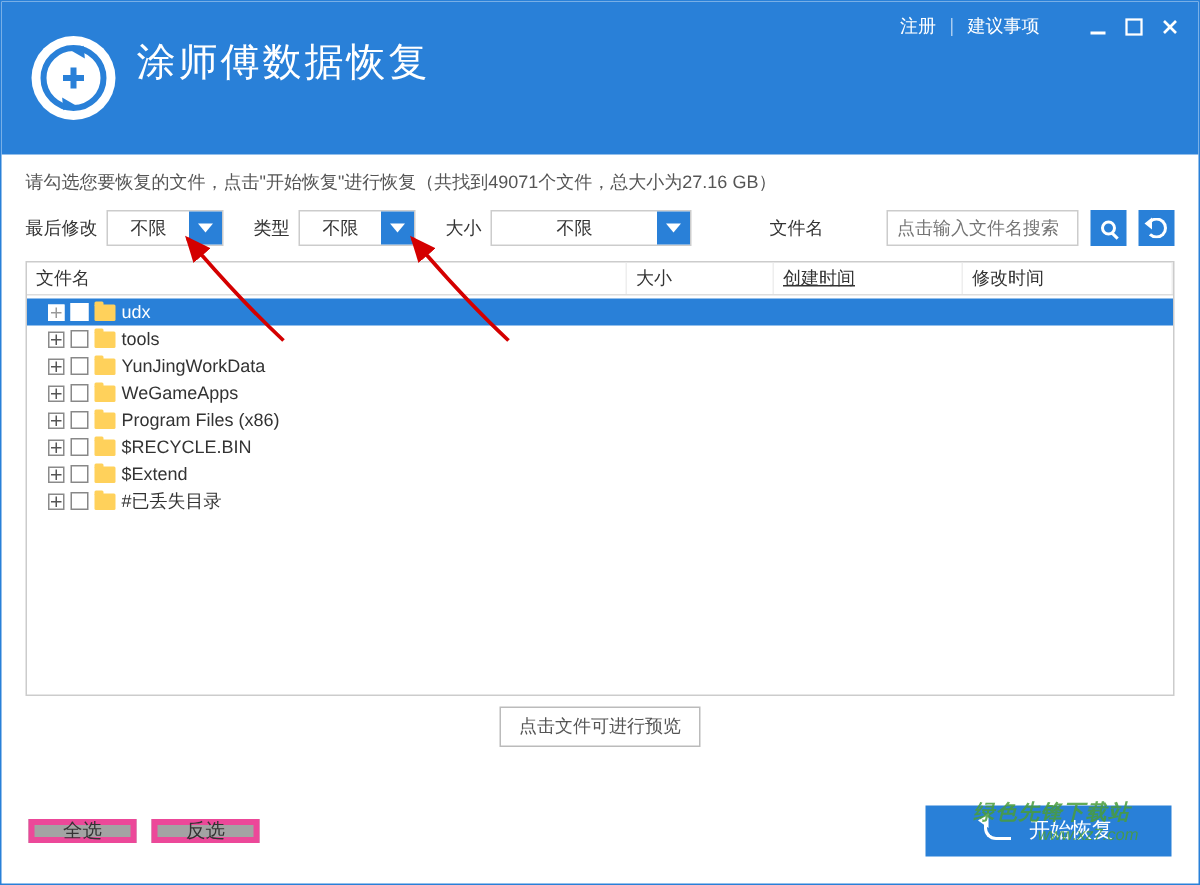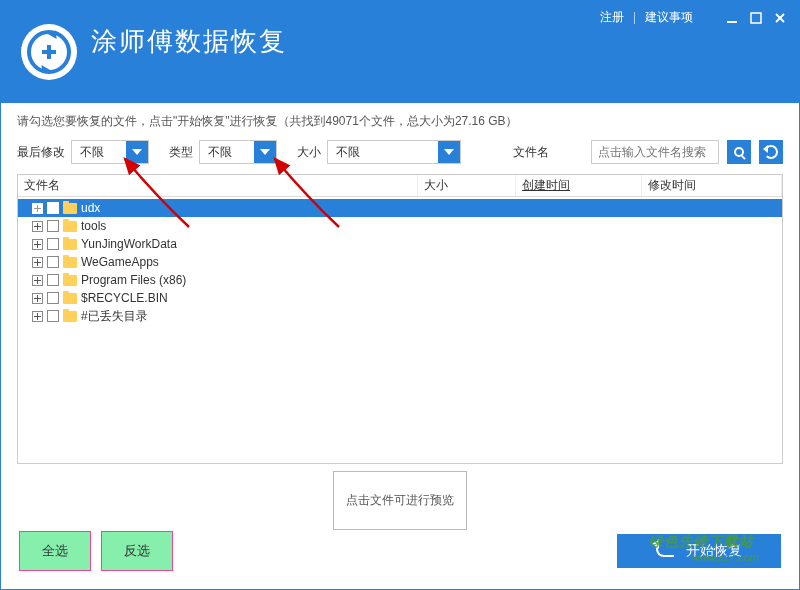--- a/index.html
+++ b/index.html
@@ -21,21 +21,21 @@
   .logo-arrow1 { position:absolute; top:-4px; left:18px; width:0; height:0; border-left:5px solid transparent; border-right:5px solid transparent; border-bottom:7px solid #2980d8; transform: rotate(30deg);}
   .logo-arrow2 { position:absolute; bottom:-4px; right:18px; width:0; height:0; border-left:5px solid transparent; border-right:5px solid transparent; border-top:7px solid #2980d8; transform: rotate(30deg);}
   .app-title { color: #fff; font-size: 26px; font-weight: 300; letter-spacing: 2px; }
   
   .content { padding: 10px 16px 0 16px; position: relative; }
   .instruction { font-size: 12px; color: #555; margin-bottom: 10px; }
   
   .filter-row { display: flex; align-items: center; gap: 6px; font-size: 12px; margin-bottom: 10px; flex-wrap: nowrap; }
   .filter-label { white-space: nowrap; }
   .filter-select { display: flex; align-items: center; border: 1px solid #ccc; height: 24px; background: #fff; }
-  .filter-select .val { padding: 0 8px; min-width: 54px; }
+  .filter-select .val { padding: 0 8px; min-width: 54px; text-align: center; }
   .filter-select.small .val { min-width: 54px; }
   .filter-select.wide .val { min-width: 110px; }
   .filter-select .btn { width: 22px; height: 22px; background: #2980d8; display:flex; align-items:center; justify-content:center; cursor:pointer; }
   .chevron-down { width: 0; height: 0; border-left: 5px solid transparent; border-right: 5px solid transparent; border-top: 6px solid #fff; }
   .spacer { flex: 0 0 8px; }
   .flex-spacer { flex: 1; }
   
   .search-input { border: 1px solid #ccc; height: 24px; padding: 0 6px; width: 128px; font-size: 12px; color: #aaa; margin-left: 36px; }
   .icon-btn { width: 24px; height: 24px; background: #2980d8; display:flex; align-items:center; justify-content:center; cursor:pointer; margin-left: 2px; }
   .search-glyph { width: 10px; height: 10px; border: 2px solid #fff; border-radius: 50%; position: relative; }
@@ -61,28 +61,28 @@
   .tree-row.selected .expander::before, .tree-row.selected .expander::after { background:#999; }
   .chkbox { width: 12px; height: 12px; border: 1px solid #888; background:#fff; cursor:pointer; flex-shrink:0; }
   .tree-row.selected .chkbox { border-color:#fff; }
   .folder-icon { width: 14px; height: 11px; background: #ffd15b; border-radius: 1px; position:relative; flex-shrink:0; }
   .folder-icon::before { content:""; position:absolute; top:-2px; left:0; width:6px; height:3px; background:#ffd15b; border-radius: 1px 1px 0 0; }
   .tree-row .label { white-space: nowrap; }
   
   .arrow-overlay1 { position:absolute; top: 148px; left: 108px; pointer-events:none; z-index:5; }
   .arrow-overlay2 { position:absolute; top: 148px; left: 258px; pointer-events:none; z-index:5; }
   
-  .preview-hint { position: absolute; top: 470px; left: 50%; transform: translateX(-50%); border: 1px solid #bbb; background: #fff; padding: 20px 12px; font-size: 12px; color: #555; }
+  .preview-hint { position: absolute; top: 470px; left: 50%; transform: translateX(-50%); border: 1px solid #bbb; background: #fff; padding: 4px 12px; font-size: 12px; color: #555; }
   
   .watermark { position: absolute; bottom: 26px; right: 40px; color: #68b849; font-size: 13px; font-style: italic; opacity: 0.85; pointer-events:none; z-index:2; }
   .watermark .line1 { color: #4a9d3a; font-weight: bold; font-size: 14px; letter-spacing:1px; }
   .watermark .line2 { color: #4a9d3a; font-size: 11px; margin-left: 43px; }
   
   .bottom-bar { position: absolute; bottom: 18px; left: 0; right: 0; padding: 0 18px; display: flex; align-items: center; gap: 10px; }
-  .btn-outline { border: 1px solid #ec4899; background:#86efac; height: 40px; min-width: 72px; display:flex; align-items:center; justify-content:center; cursor:pointer; font-size:13px; }
+  .btn-outline { border: 4px solid #ec4899; background:#a3a3a3; height: 16px; min-width: 72px; display:flex; align-items:center; justify-content:center; cursor:pointer; font-size:13px; }
   .btn-primary { background: #2980d8; color:#fff; height: 34px; min-width: 164px; display:flex; align-items:center; justify-content:center; cursor:pointer; font-size:14px; gap:12px; }
   .undo-glyph { width: 18px; height: 12px; border: 2px solid #fff; border-top: none; border-right: none; border-radius: 0 0 0 8px; position:relative; }
   .undo-glyph::after { content:""; position:absolute; top:-6px; left:-6px; width:0; height:0; border-top:5px solid transparent; border-bottom:5px solid transparent; border-right:7px solid #fff; }
 </style>
 </head>
 <body>
 
 <div class="titlebar">
   <div class="titlebar-controls">
     <span class="link">注册</span>
@@ -197,20 +197,26 @@
         <div class="tree-row">
           <span class="expander plus"></span>
           <span class="chkbox"></span>
           <span class="folder-icon"></span>
           <span class="label">$RECYCLE.BIN</span>
         </div>
         <div class="tree-row">
           <span class="expander plus"></span>
           <span class="chkbox"></span>
           <span class="folder-icon"></span>
+          <span class="label">$Extend</span>
+        </div>
+        <div class="tree-row">
+          <span class="expander plus"></span>
+          <span class="chkbox"></span>
+          <span class="folder-icon"></span>
           <span class="label">#已丢失目录</span>
         </div>
       </div>
   </div>
 </div>
 
 <svg class="arrow-overlay1" width="90" height="90">
   <defs>
       <marker id="ah1" markerWidth="8" markerHeight="8" refX="6" refY="3" orient="auto">
         <polygon points="0 0, 7 3, 0 6" fill="#d40000"></polygon>

